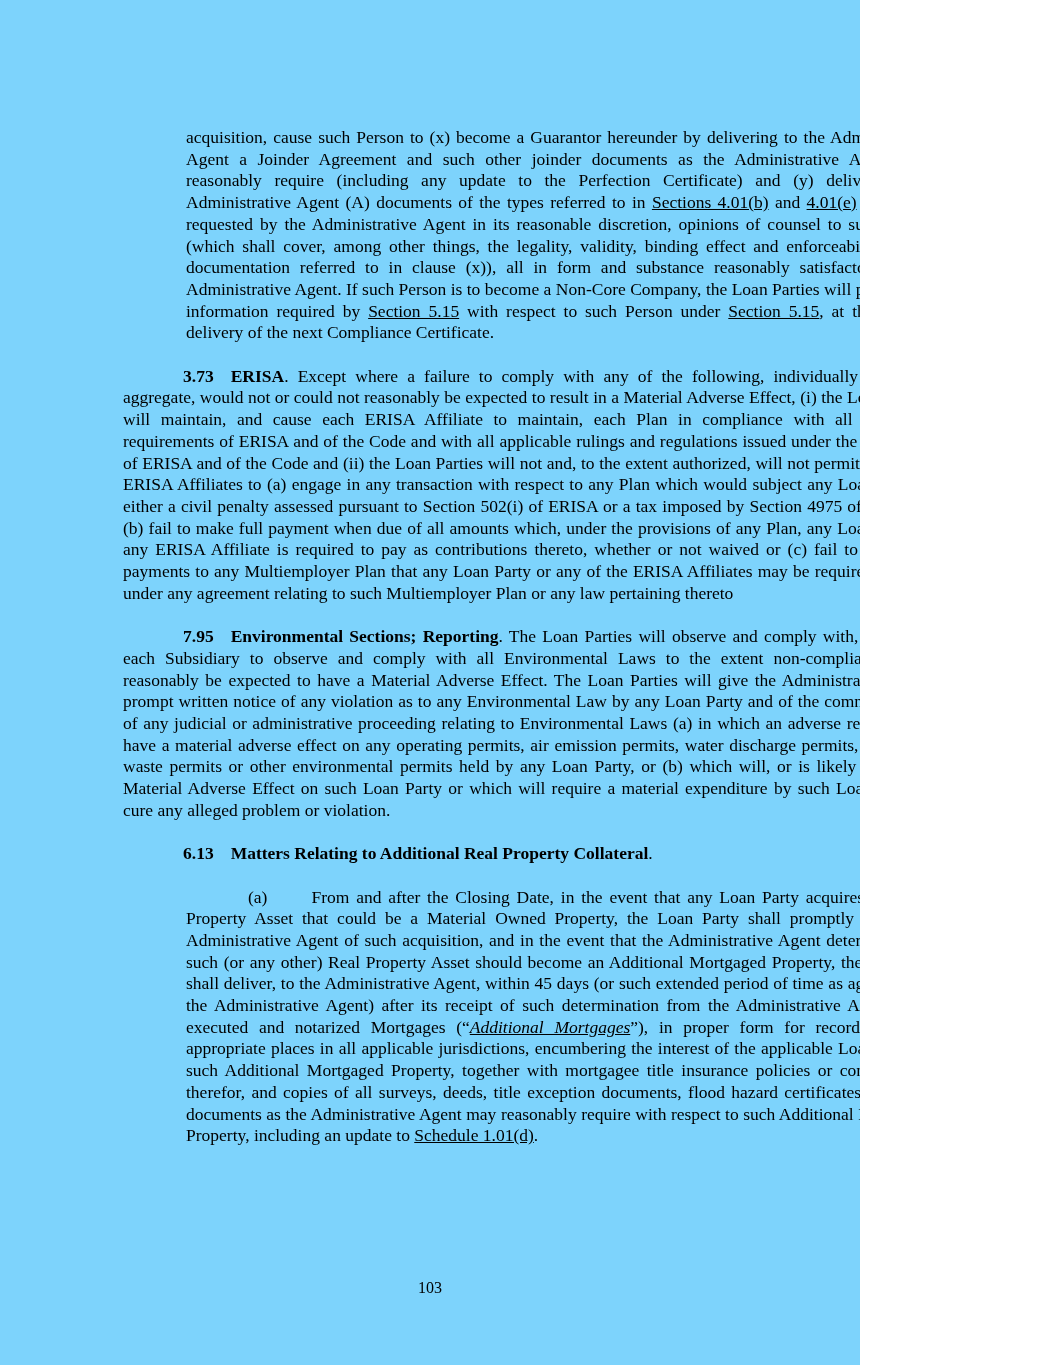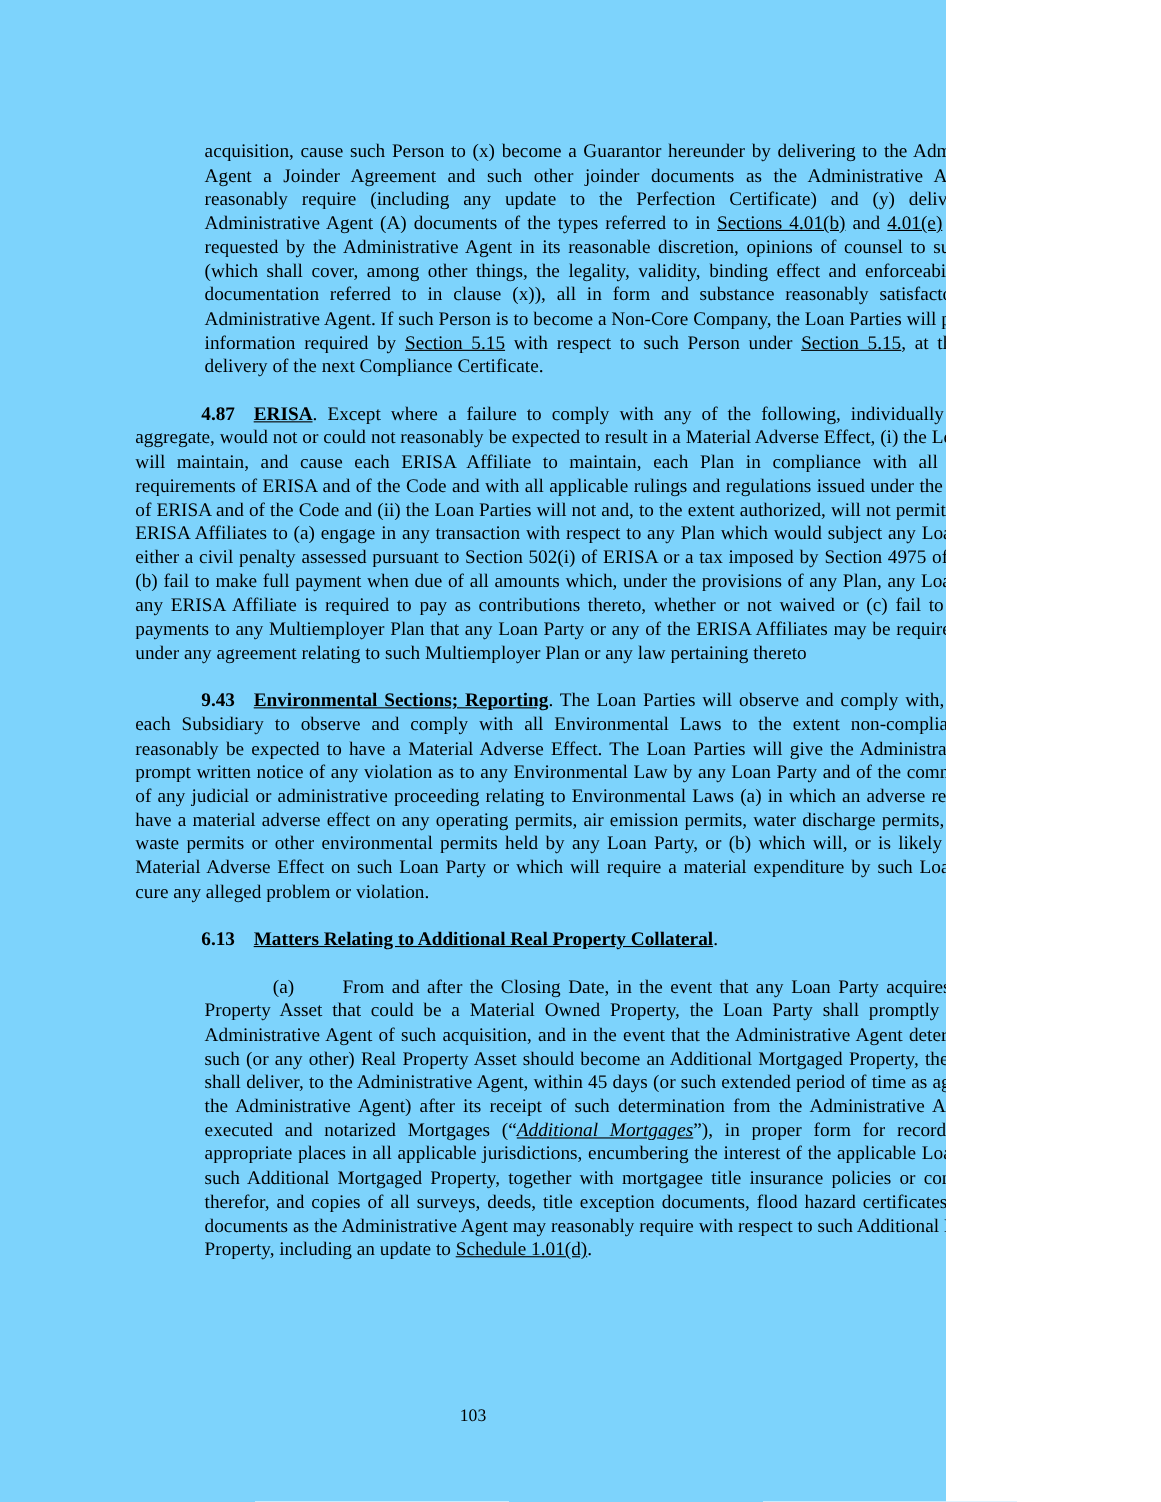--- a/index.html
+++ b/index.html
@@ -32,21 +32,21 @@
     margin-left: 63px;
   }
   .findent {
     text-indent: 60px;
   }
   .a-indent {
     text-indent: 62px;
   }
   .b { font-weight: bold; }
   .u { text-decoration: underline; }
-  .bu { font-weight: bold; text-decoration: underline; }
+  .bu { font-weight: bold; }
   .biu { font-weight: normal; font-style: italic; text-decoration: underline; }
   .tab {
     display: inline-block;
     width: 17px;
     height: 1px;
   }
   .tab-wide {
     display: inline-block;
     width: 44px;
     height: 1px;
@@ -62,24 +62,24 @@
   }
 </style>
 </head>
 <body>
 
 <div class="page">
   <div class="content">
 
     <p class="para block-indent"><span>acquisition, cause such Person to (x) become a Guarantor hereunder by delivering to the Administrative Agent a Joinder Agreement and such other joinder documents as the Administrative Agent shall reasonably require (including any update to the Perfection Certificate) and (y) deliver to the Administrative Agent (A) documents of the types referred to in </span><span class="u">Sections 4.01(b)</span><span> and </span><span class="u">4.01(e)</span><span> and (B) if requested by the Administrative Agent in its reasonable discretion, opinions of counsel to such Person (which shall cover, among other things, the legality, validity, binding effect and enforceability of the documentation referred to in clause (x)), all in form and substance reasonably satisfactory to the Administrative Agent.  If such Person is to become a Non-Core Company, the Loan Parties will provide the information required by </span><span class="u">Section 5.15</span><span> with respect to such Person under </span><span class="u">Section 5.15</span><span>, at the time of delivery of the next Compliance Certificate.</span></p>
 
-    <p class="para findent"><span class="b">4.87</span><span class="tab"></span><span class="bu">ERISA</span><span>.</span>
+    <p class="para findent"><span class="b">3.73</span><span class="tab"></span><span class="bu">ERISA</span><span>.</span>
       <span>Except where a failure to comply with any of the following, individually or in the aggregate, would not or could not reasonably be expected to result in a Material Adverse Effect, (i) the Loan Parties will maintain, and cause each ERISA Affiliate to maintain, each Plan in compliance with all applicable requirements of ERISA and of the Code and with all applicable rulings and regulations issued under the provisions of ERISA and of the Code and (ii) the Loan Parties will not and, to the extent authorized, will not permit any of the ERISA Affiliates to (a) engage in any transaction with respect to any Plan which would subject any Loan Party to either a civil penalty assessed pursuant to Section 502(i) of ERISA or a tax imposed by Section 4975 of the Code, (b) fail to make full payment when due of all amounts which, under the provisions of any Plan, any Loan Party or any ERISA Affiliate is required to pay as contributions thereto, whether or not waived or (c) fail to make any payments to any Multiemployer Plan that any Loan Party or any of the ERISA Affiliates may be required to make under any agreement relating to such Multiemployer Plan or any law pertaining thereto</span></p>
 
-    <p class="para findent"><span class="b">9.43</span><span class="tab"></span><span class="bu">Environmental Sections; Reporting</span><span>.</span>
+    <p class="para findent"><span class="b">7.95</span><span class="tab"></span><span class="bu">Environmental Sections; Reporting</span><span>.</span>
       <span>The Loan Parties will observe and comply with, and cause each Subsidiary to observe and comply with all Environmental Laws to the extent non-compliance could reasonably be expected to have a Material Adverse Effect.  The Loan Parties will give the Administrative Agent prompt written notice of any violation as to any Environmental Law by any Loan Party and of the commencement of any judicial or administrative proceeding relating to Environmental Laws (a) in which an adverse result would have a material adverse effect on any operating permits, air emission permits, water discharge permits, hazardous waste permits or other environmental permits held by any Loan Party, or (b) which will, or is likely to, have a Material Adverse Effect on such Loan Party or which will require a material expenditure by such Loan Party to cure any alleged problem or violation.</span></p>
 
     <p class="para findent"><span class="b">6.13</span><span class="tab"></span><span class="bu">Matters Relating to Additional Real Property Collateral</span><span>.</span></p>
 
     <p class="para block-indent a-indent"><span>(a)</span><span class="tab-wide"></span><span>From and after the Closing Date, in the event that any Loan Party acquires any Real Property Asset that could be a Material Owned Property, the Loan Party shall promptly notify the Administrative Agent of such acquisition, and in the event that the Administrative Agent determines that such (or any other) Real Property Asset should become an Additional Mortgaged Property, the Borrower shall deliver, to the Administrative Agent, within 45 days (or such extended period of time as agreed to by the Administrative Agent) after its receipt of such determination from the Administrative Agent, fully executed and notarized Mortgages (“</span><span class="biu">Additional Mortgages</span><span>”), in proper form for recording in all appropriate places in all applicable jurisdictions, encumbering the interest of the applicable Loan Party in such Additional Mortgaged Property, together with mortgagee title insurance policies or commitments therefor, and copies of all surveys, deeds, title exception documents, flood hazard certificates and other documents as the Administrative Agent may reasonably require with respect to such Additional Mortgaged Property, including an update to </span><span class="u">Schedule 1.01(d)</span><span>.</span></p>
 
   </div>
 
   <div class="footer">103</div>
 </div>

